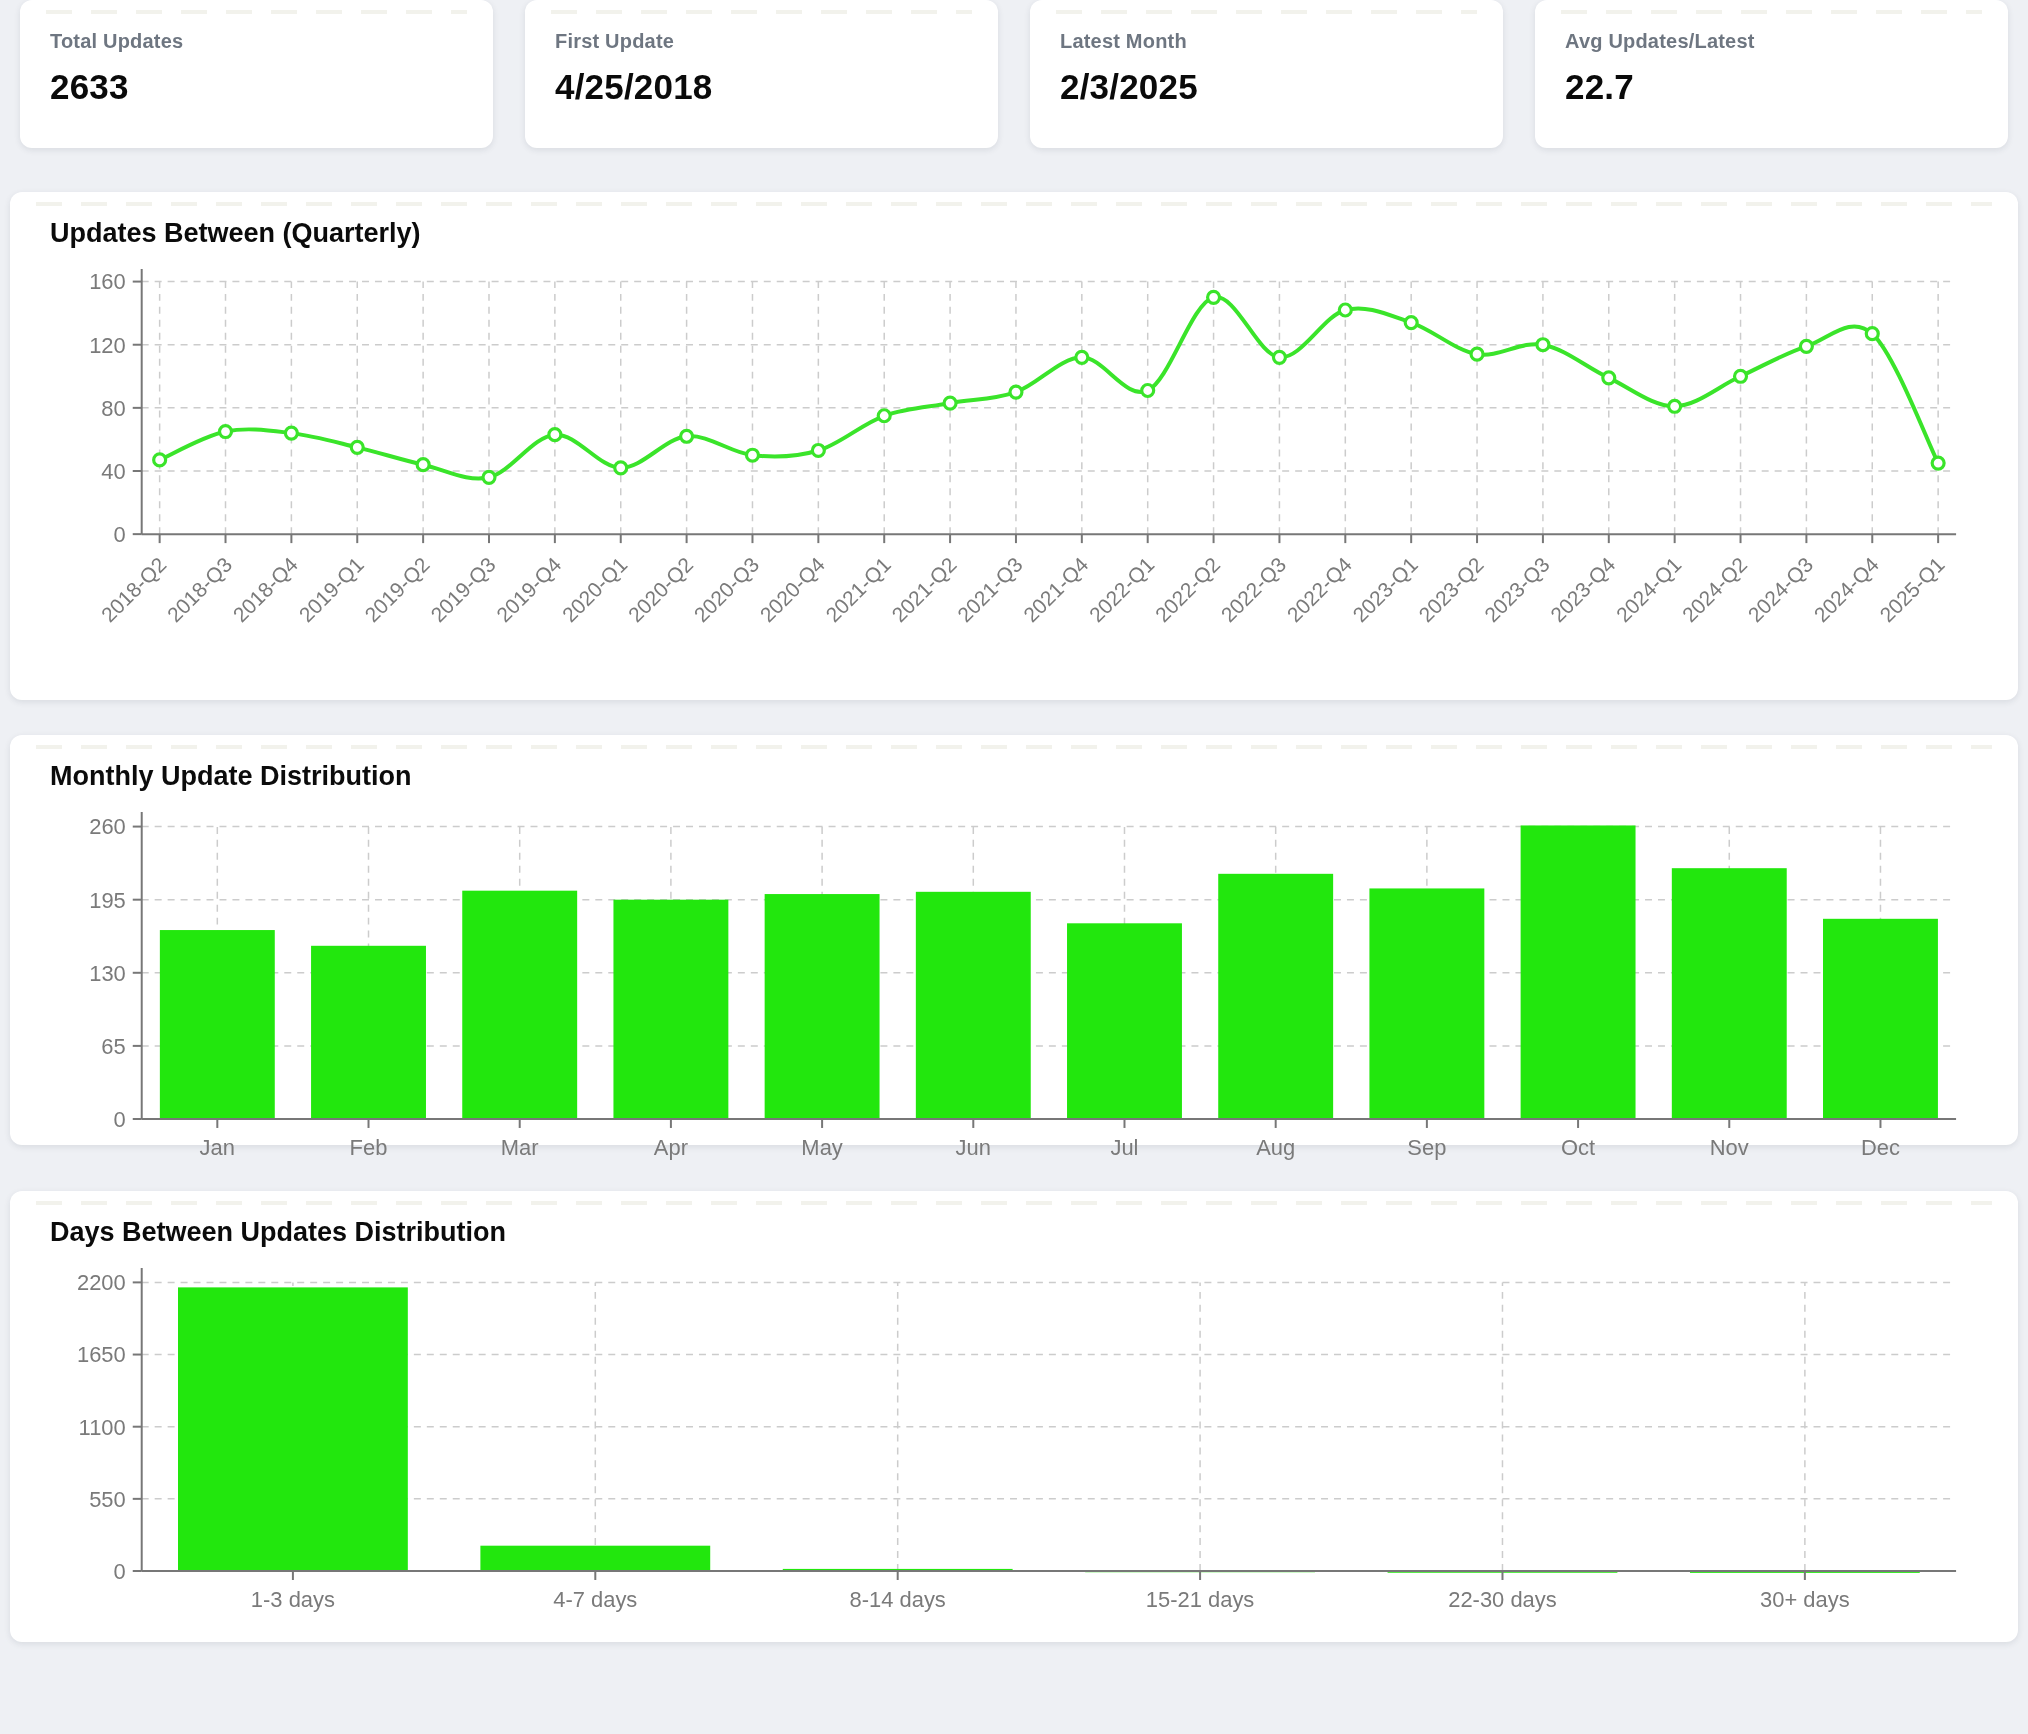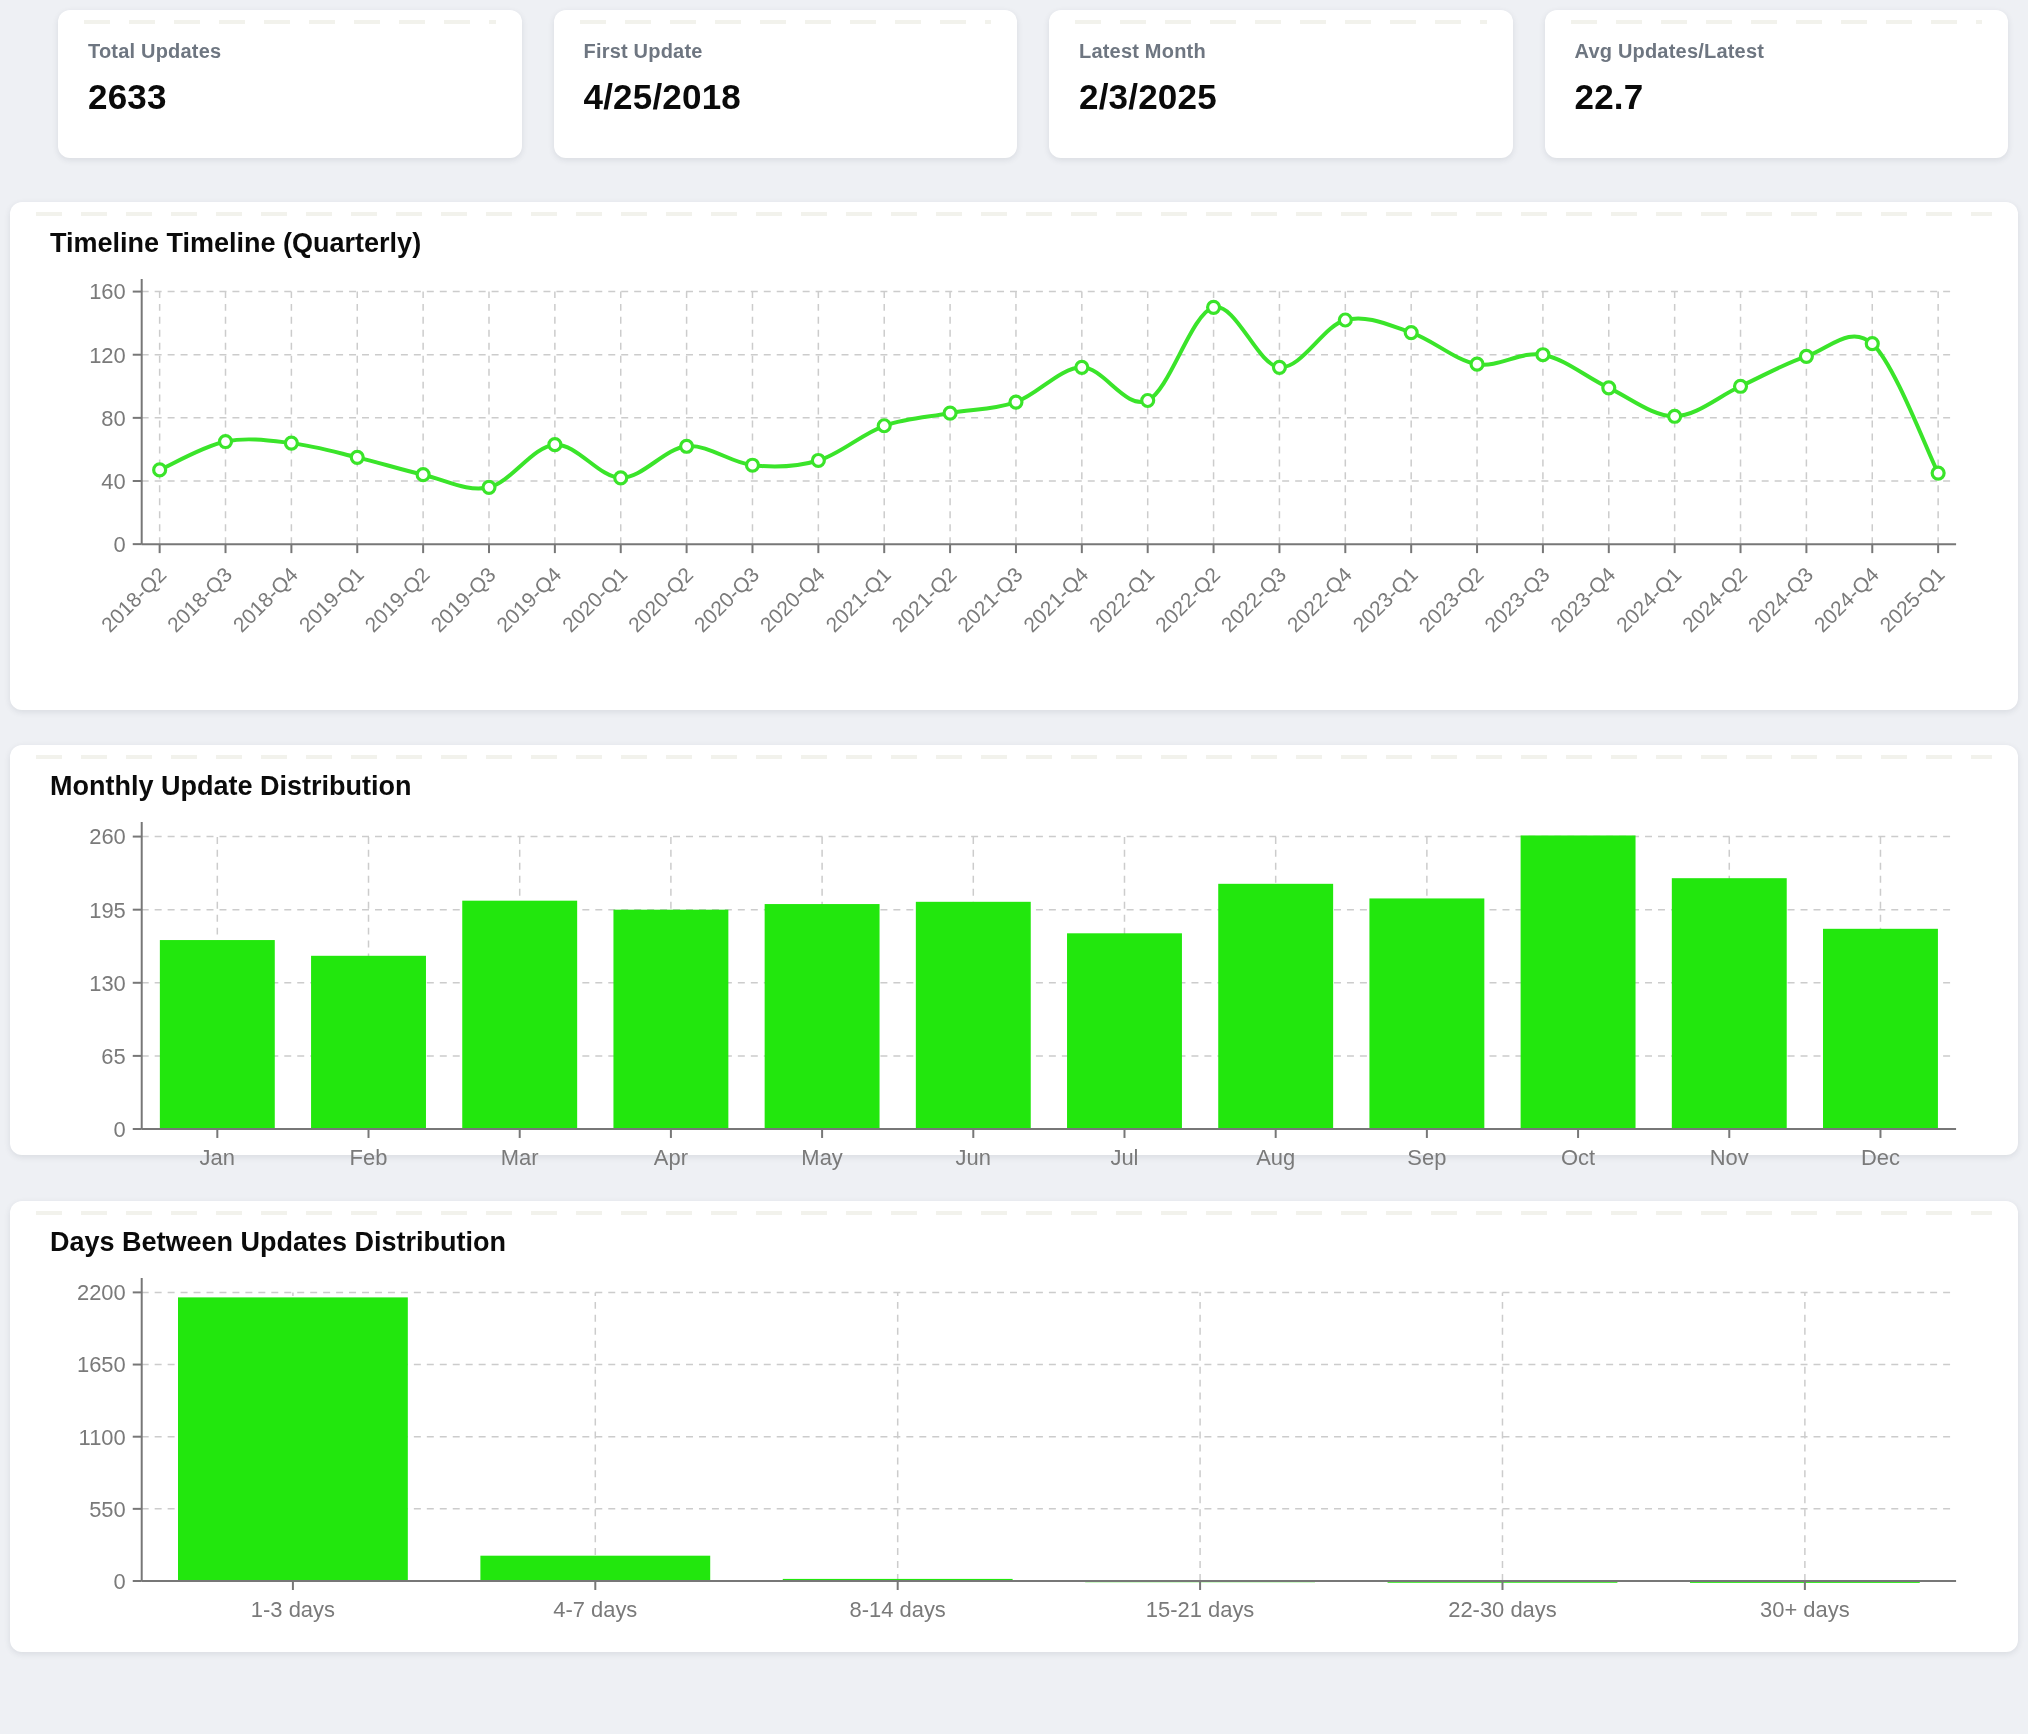--- a/index.html
+++ b/index.html
@@ -1,21 +1,21 @@
 <!DOCTYPE html>
 <html><head>
 <meta charset="utf-8">
 <style>
   html,body{margin:0;padding:0;}
   body{
     width:2028px;height:1734px;overflow:hidden;box-sizing:border-box;
     background:#eef0f4;
     font-family:"Liberation Sans", sans-serif;
   }
-  .stats-row{display:flex;gap:32px;padding:10px 20px 0 20px;margin-left:38px;}
+  .stats-row{display:flex;gap:32px;padding:0 20px 0 20px;}
   .card{
     position:relative;flex:1;height:148px;box-sizing:border-box;
     background:#ffffff;border-radius:12px;
     box-shadow:0 2px 6px rgba(25,35,60,.10);
     padding:30px 30px 0 30px;
   }
   .card::before,.panel::before{
     content:"";position:absolute;top:10px;left:26px;right:26px;height:4px;
     background:repeating-linear-gradient(90deg,#f2f2ec 0 26px,transparent 26px 45px);
   }
@@ -49,21 +49,21 @@
     <div class="stat-label">Latest Month</div>
     <div class="stat-value">2/3/2025</div>
   </div>
   <div class="card">
     <div class="stat-label">Avg Updates/Latest</div>
     <div class="stat-value">22.7</div>
   </div>
 </div>
 
 <div class="panel p1">
-  <div class="panel-title">Timeline Timeline (Quarterly)</div>
+  <div class="panel-title">Updates Between (Quarterly)</div>
   <svg class="chart" viewBox="0 0 1950 420" xmlns="http://www.w3.org/2000/svg">
       <g stroke="#cccccc" stroke-width="1.5" stroke-dasharray="7 6">
         <line x1="100" y1="216.66666666666669" x2="1920" y2="216.66666666666669"></line>
         <line x1="100" y1="153.33333333333334" x2="1920" y2="153.33333333333334"></line>
         <line x1="100" y1="90" x2="1920" y2="90"></line>
         <line x1="100" y1="26.666666666666686" x2="1920" y2="26.666666666666686"></line>
         <line x1="118" y1="280" x2="118" y2="26.666666666666686"></line>
         <line x1="184.07407407407408" y1="280" x2="184.07407407407408" y2="26.666666666666686"></line>
         <line x1="250.14814814814815" y1="280" x2="250.14814814814815" y2="26.666666666666686"></line>
         <line x1="316.22222222222223" y1="280" x2="316.22222222222223" y2="26.666666666666686"></line>

